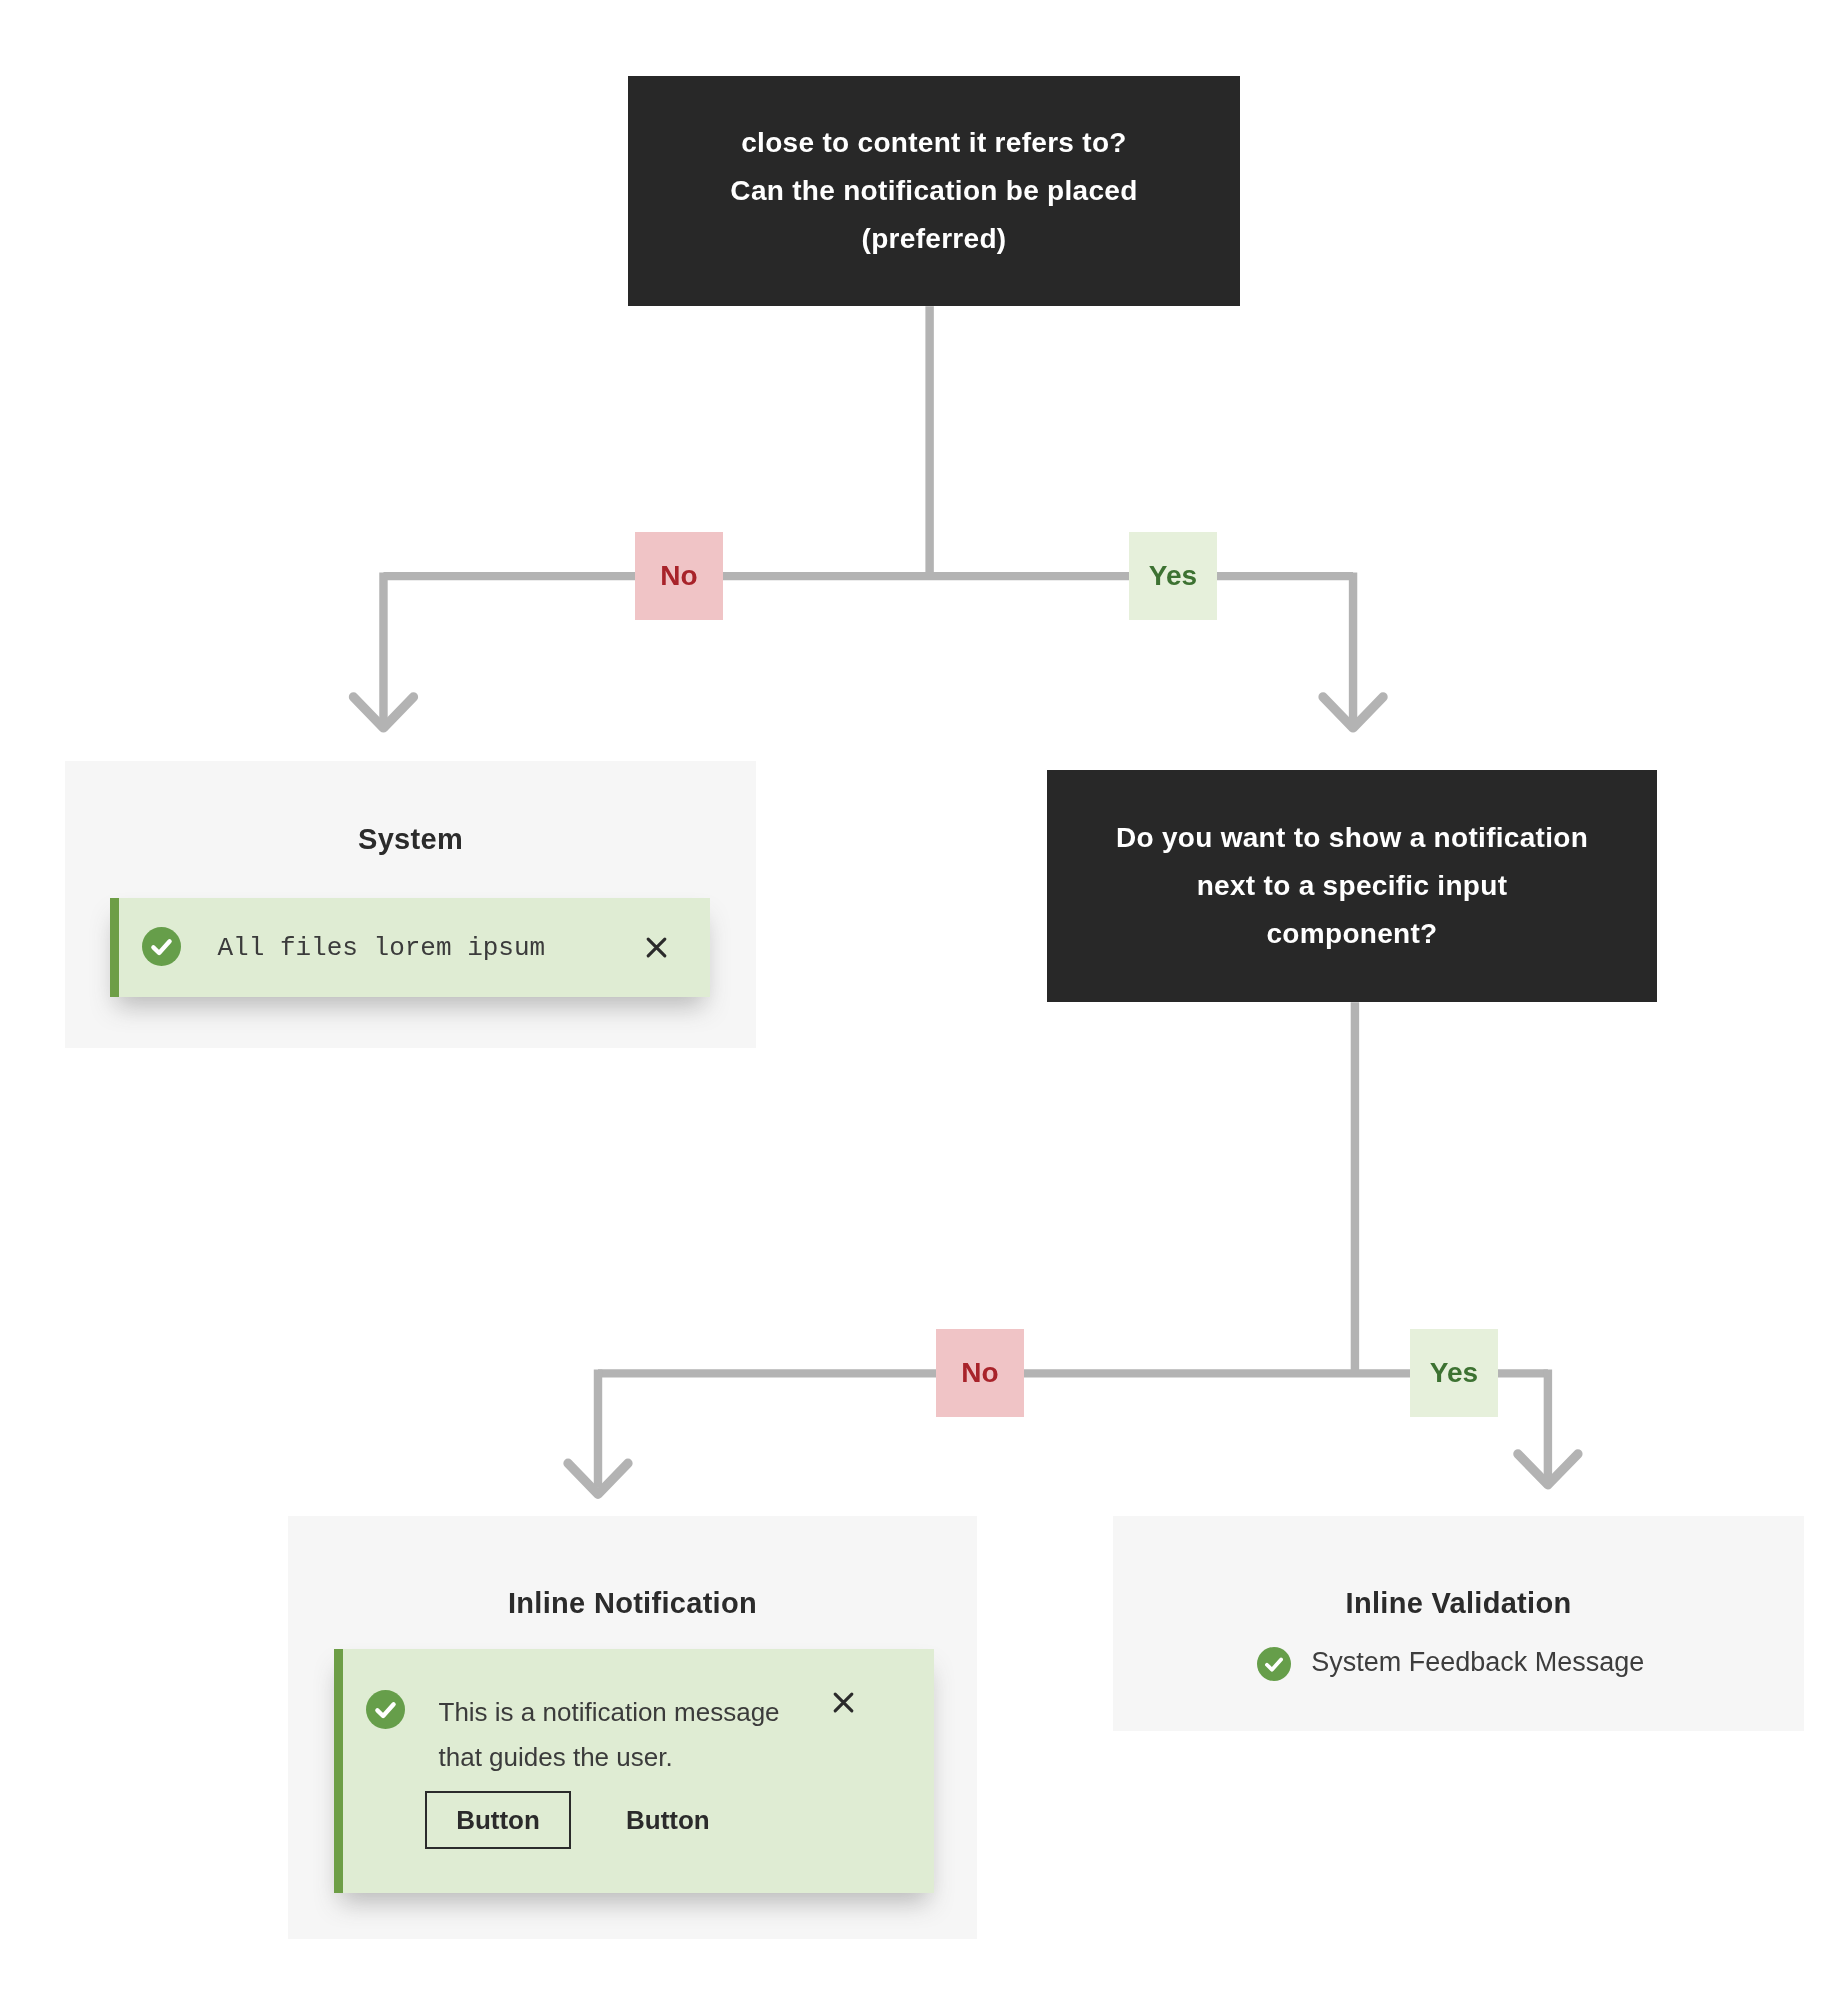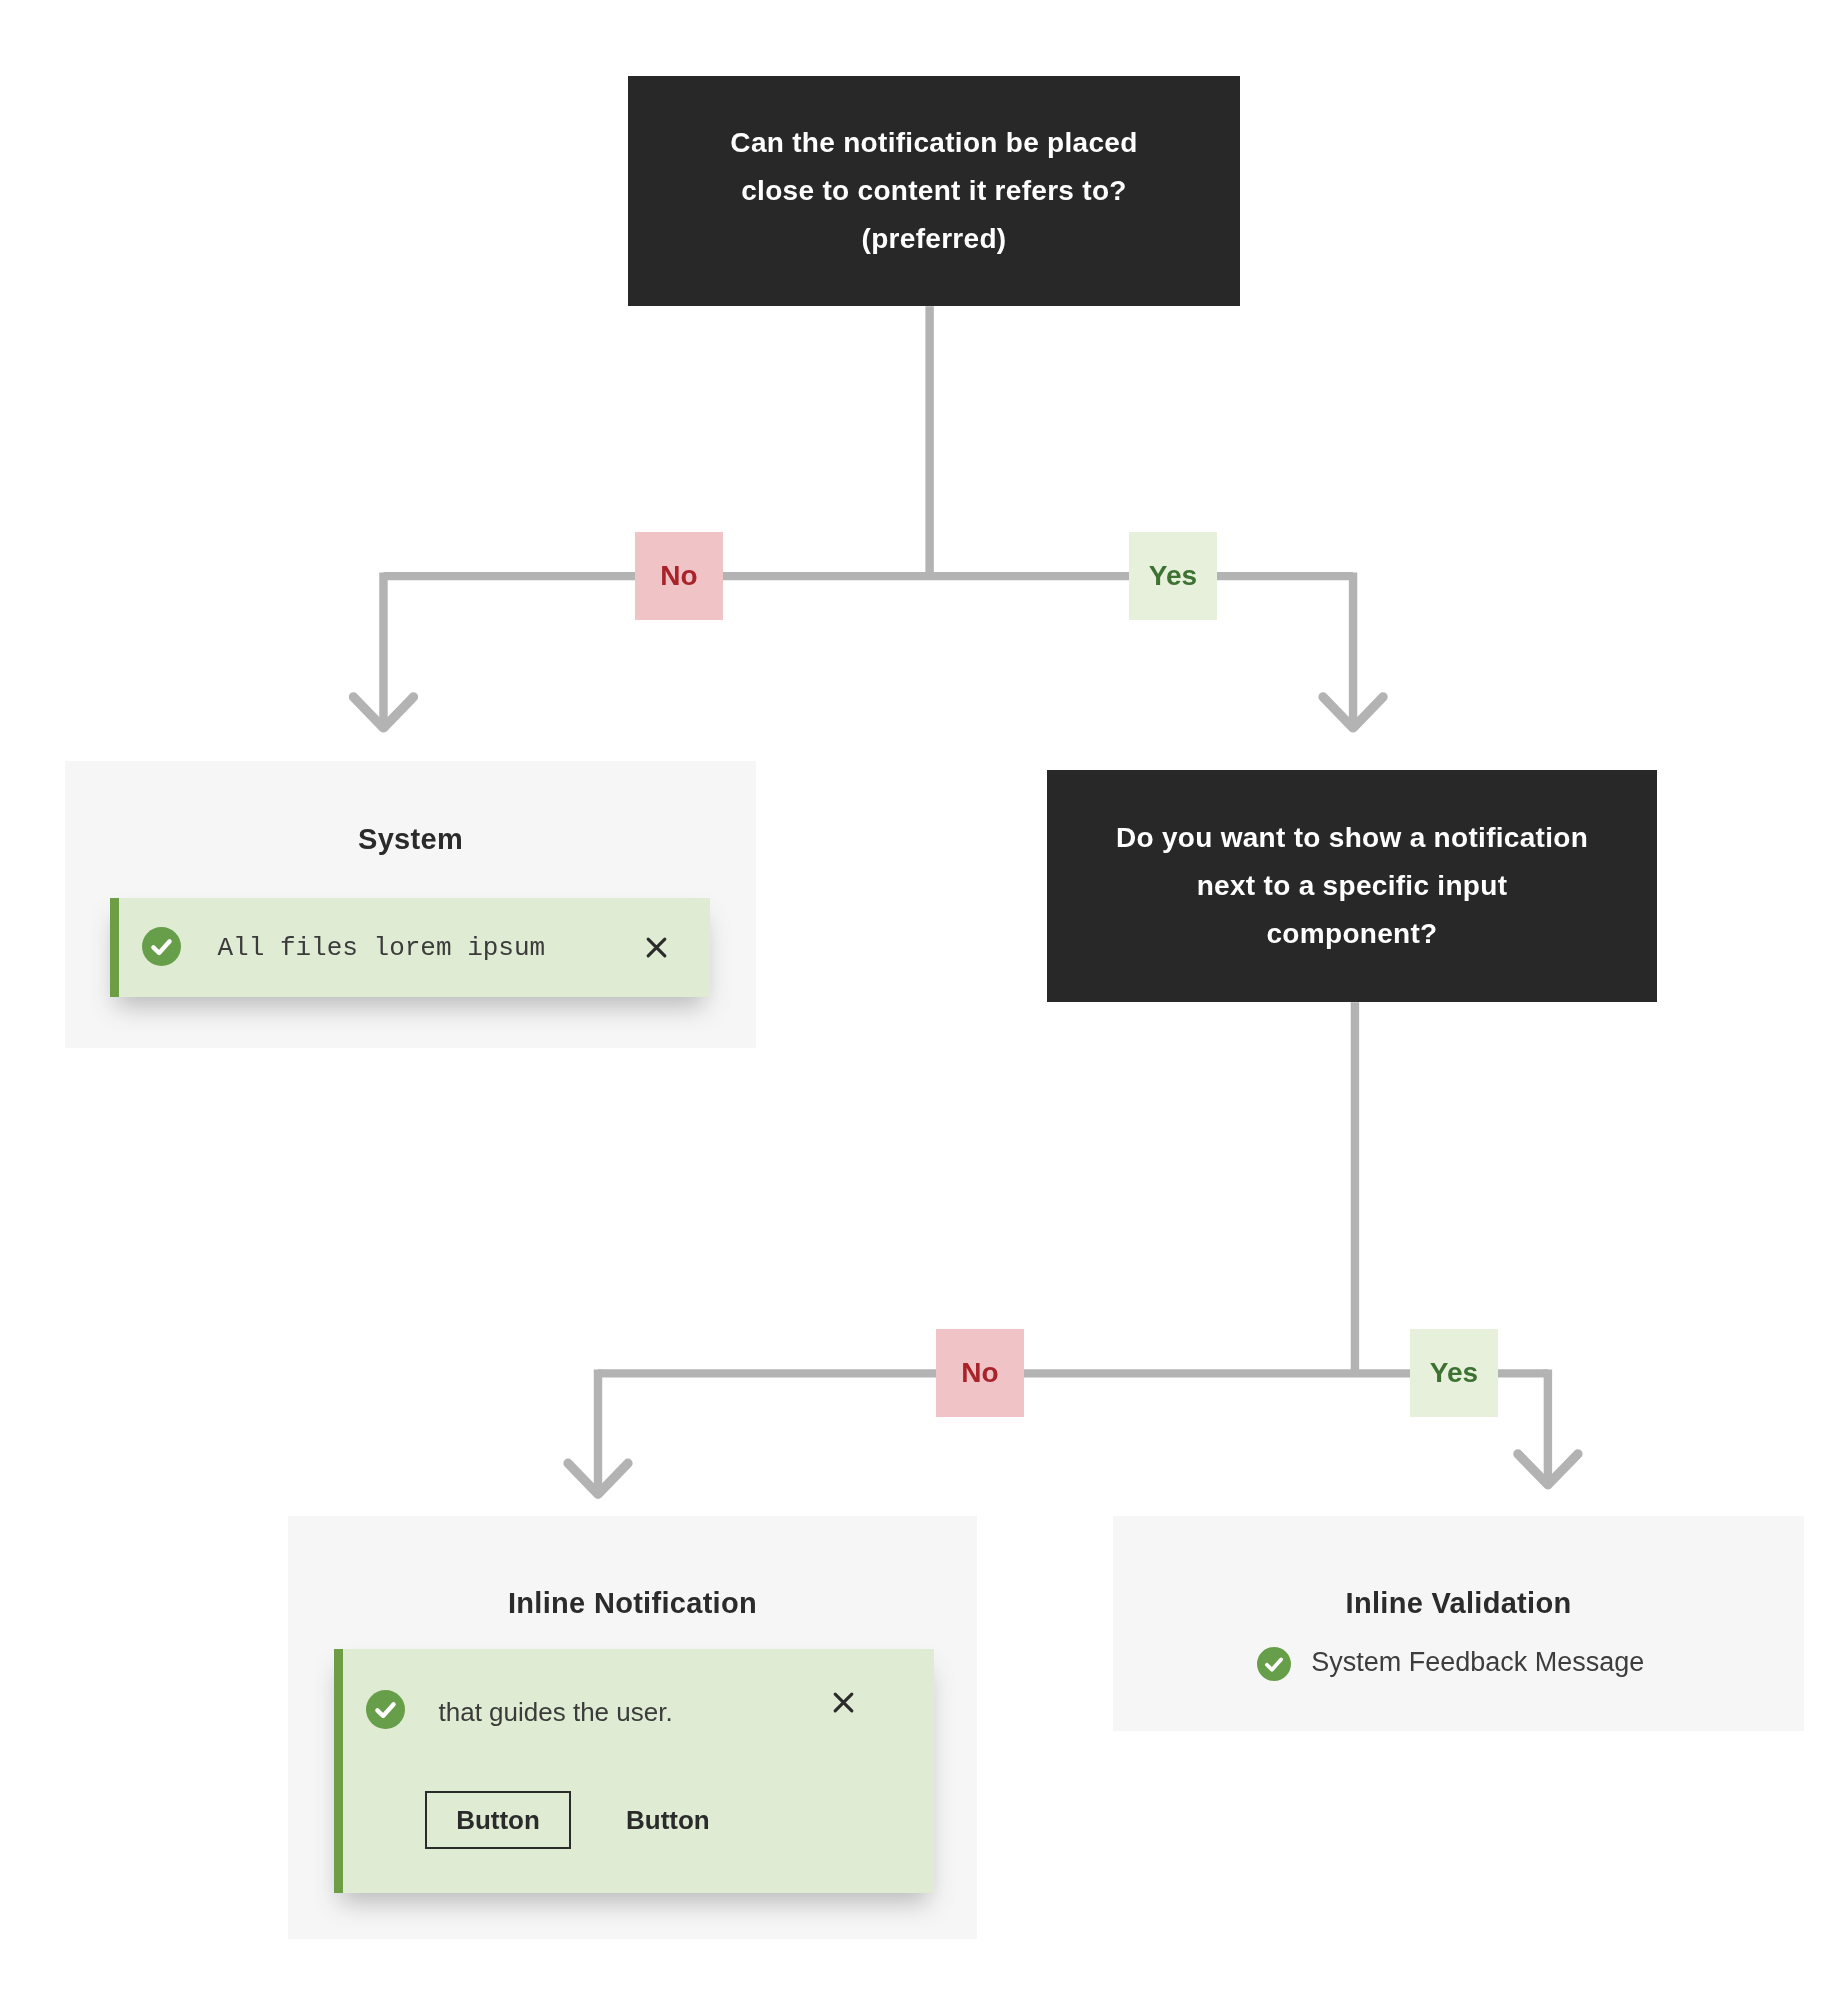--- a/index.html
+++ b/index.html
@@ -98,22 +98,22 @@
     </g>
     <g stroke="#b3b3b3" stroke-width="10" fill="none" stroke-linecap="round" stroke-linejoin="round">
       <path d="M377 744 L409 777 L441 744"></path>
       <path d="M1412 744 L1444 777 L1476 744"></path>
       <path d="M606 1562 L638 1595 L670 1562"></path>
       <path d="M1620 1552 L1652 1585 L1684 1552"></path>
     </g>
   </svg>
 
   <div class="qbox q1">
+    <div class="qline">close to content it refers to?</div>
     <div class="qline">Can the notification be placed</div>
-    <div class="qline">close to content it refers to?</div>
     <div class="qline">(preferred)</div>
   </div>
 
   <div class="branch-label lbl-no no1">No</div>
   <div class="branch-label lbl-yes yes1">Yes</div>
 
   <div class="card card-toast">
     <div class="card-title">System</div>
     <div class="green-box toast-bar">
       <div class="toast-row">
@@ -146,20 +146,21 @@
     <div class="card-title">Inline Notification</div>
     <div class="green-box notif-box">
       <div class="notif-head">
         <span class="check-badge">
           <svg width="39" height="39" viewBox="0 0 36 36">
             <circle cx="18" cy="18" r="18" fill="#669e4a"></circle>
             <path d="M10.5 18.8 L15.8 24 L25.5 13.2" stroke="#ffffff" stroke-width="4" fill="none" stroke-linecap="round" stroke-linejoin="round"></path>
           </svg>
         </span>
         <div class="notif-text">
+          <div>This is a notification message</div>
           <div>that guides the user.</div>
         </div>
       </div>
       <button class="notif-close close-x" aria-label="close">
         <svg width="25" height="25" viewBox="0 0 24 24">
           <path d="M4 4 L20 20 M20 4 L4 20" stroke="#2b2b2b" stroke-width="3" stroke-linecap="round"></path>
         </svg>
       </button>
       <div class="notif-buttons">
         <button class="btn-outline">Button</button>

